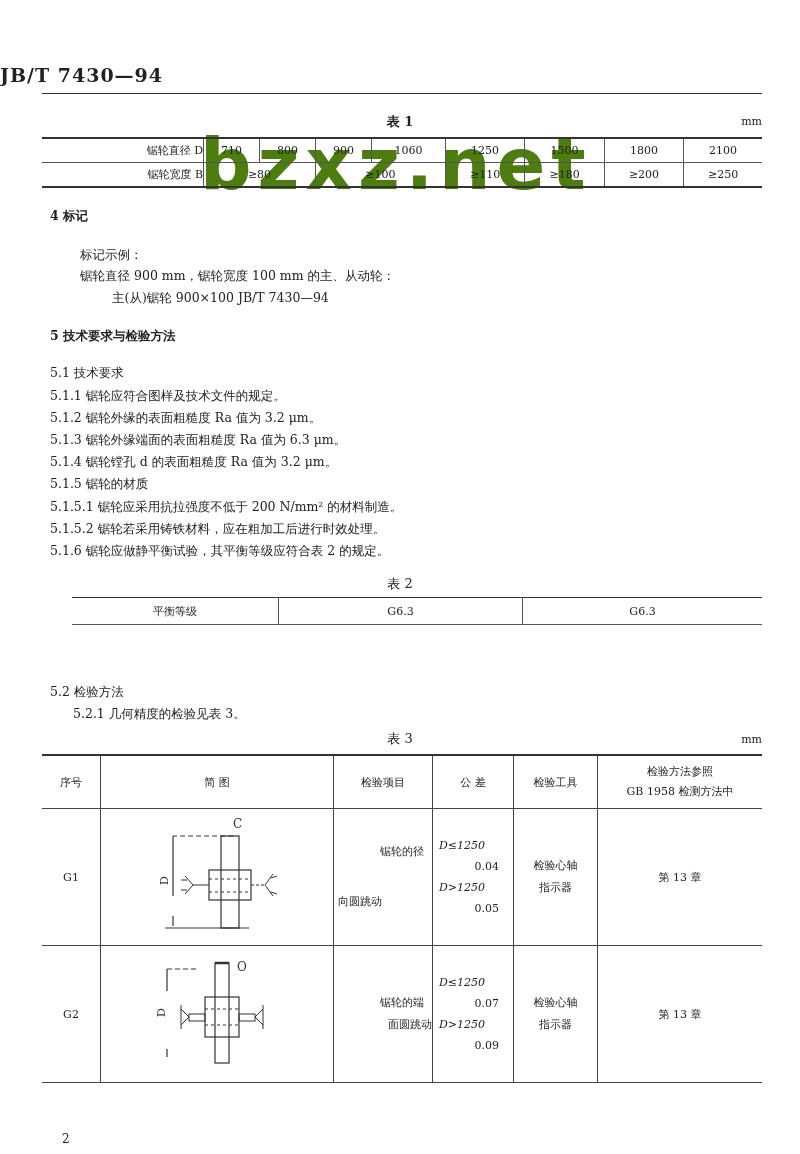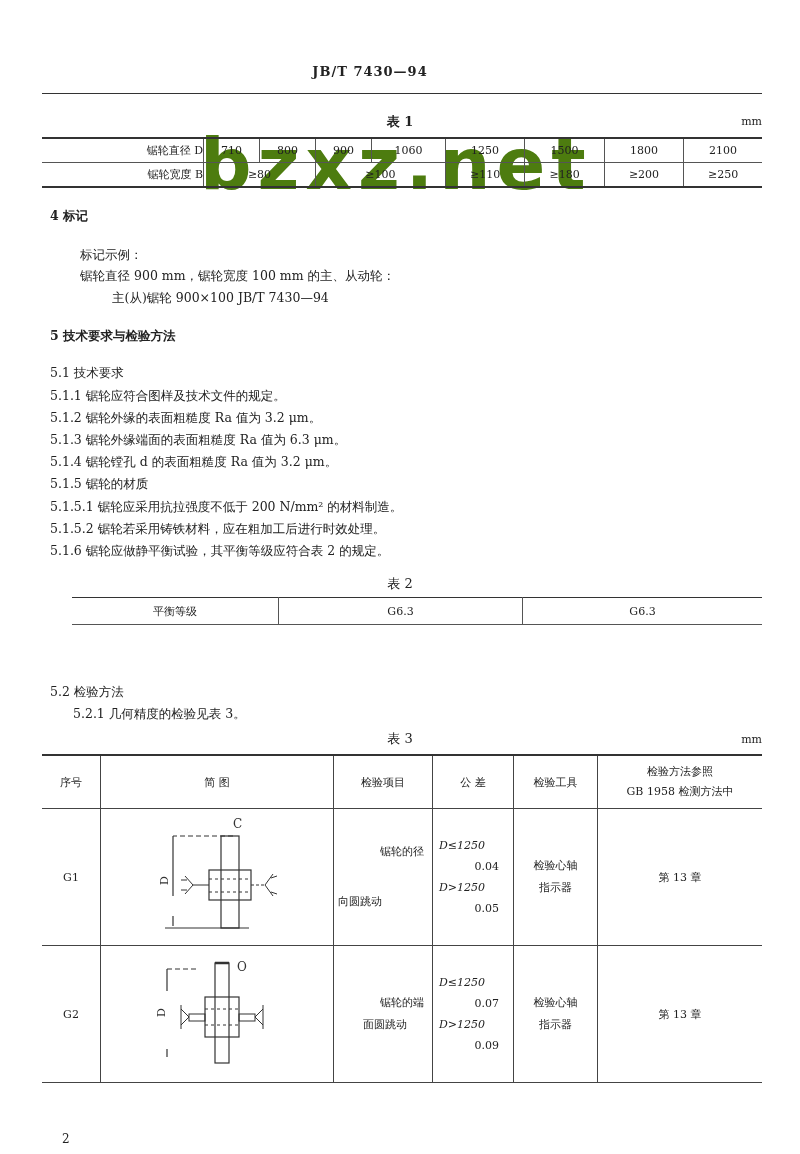--- a/index.html
+++ b/index.html
@@ -1,19 +1,19 @@
 <!DOCTYPE html>
 <html><head>
 <meta charset="utf-8">
 <style>
   html, body { margin:0; padding:0; background:#fff; }
   body { width:800px; height:1154px; position:relative; overflow:hidden;
          font-family:"DejaVu Serif", serif; color:#222; font-size:12px; }
   .abs { position:absolute; }
-  .header-title { left:0; width:740px; top:64px; text-align:center; font-weight:bold; font-size:13px; letter-spacing:1px; }
+  .header-title { left:0; width:740px; top:64px; font-weight:bold; font-size:19px; letter-spacing:1px; }
   .header-rule { left:42px; top:93px; width:720px; height:0; border-top:1.5px solid #333; }
   .watermark { left:200px; top:128px; font-family:"DejaVu Sans", sans-serif; font-weight:bold; font-size:72px;
                color:#4d7c0f; letter-spacing:6px; z-index:0; line-height:1; }
   .cap { text-align:center; font-size:13px; }
   .unit { font-size:11px; text-align:right; }
   table { border-collapse:collapse; position:absolute; z-index:1; }
   td { font-size:11px; text-align:center; padding:0; }
   .t1 { left:42px; top:137px; width:720px; border-top:2px solid #333; border-bottom:2px solid #333; }
   .t1 td { height:23px; border-left:1px solid #555; border-bottom:1px solid #555; }
   .t1 td:first-child { border-left:none; text-align:right; padding-left:46px; width:115px; }
@@ -163,21 +163,21 @@
         <line x1="68" y1="72" x2="102" y2="72" stroke="#333" stroke-dasharray="3,3"></line>
         <rect x="52" y="61" width="16" height="7" fill="none" stroke="#333"></rect>
         <rect x="102" y="61" width="16" height="7" fill="none" stroke="#333"></rect>
         <text x="24" y="68" font-size="11" fill="#333" transform="rotate(-90 24 64)">D</text>
         <path d="M44,56 L52,64 L44,72 M44,52 L44,76" stroke="#333" fill="none"></path>
         <path d="M126,56 L118,64 L126,72 M126,52 L126,76" stroke="#333" fill="none"></path>
       </svg>
     </td>
     <td style="line-height:22px;">
       <div style="text-align:right;padding-right:8px;">锯轮的端</div>
-      <div style="text-align:center;padding-left:4px;">面圆跳动</div>
+      <div style="text-align:right;padding-left:4px;">面圆跳动</div>
     </td>
     <td class="tol">
       <div style="text-align:left;padding-left:6px;font-style:italic;">D≤1250</div>
       <div>0.07</div>
       <div style="text-align:left;padding-left:6px;font-style:italic;">D&gt;1250</div>
       <div>0.09</div>
     </td>
     <td style="line-height:22px;">
       <div>检验心轴</div>
       <div>指示器</div>

